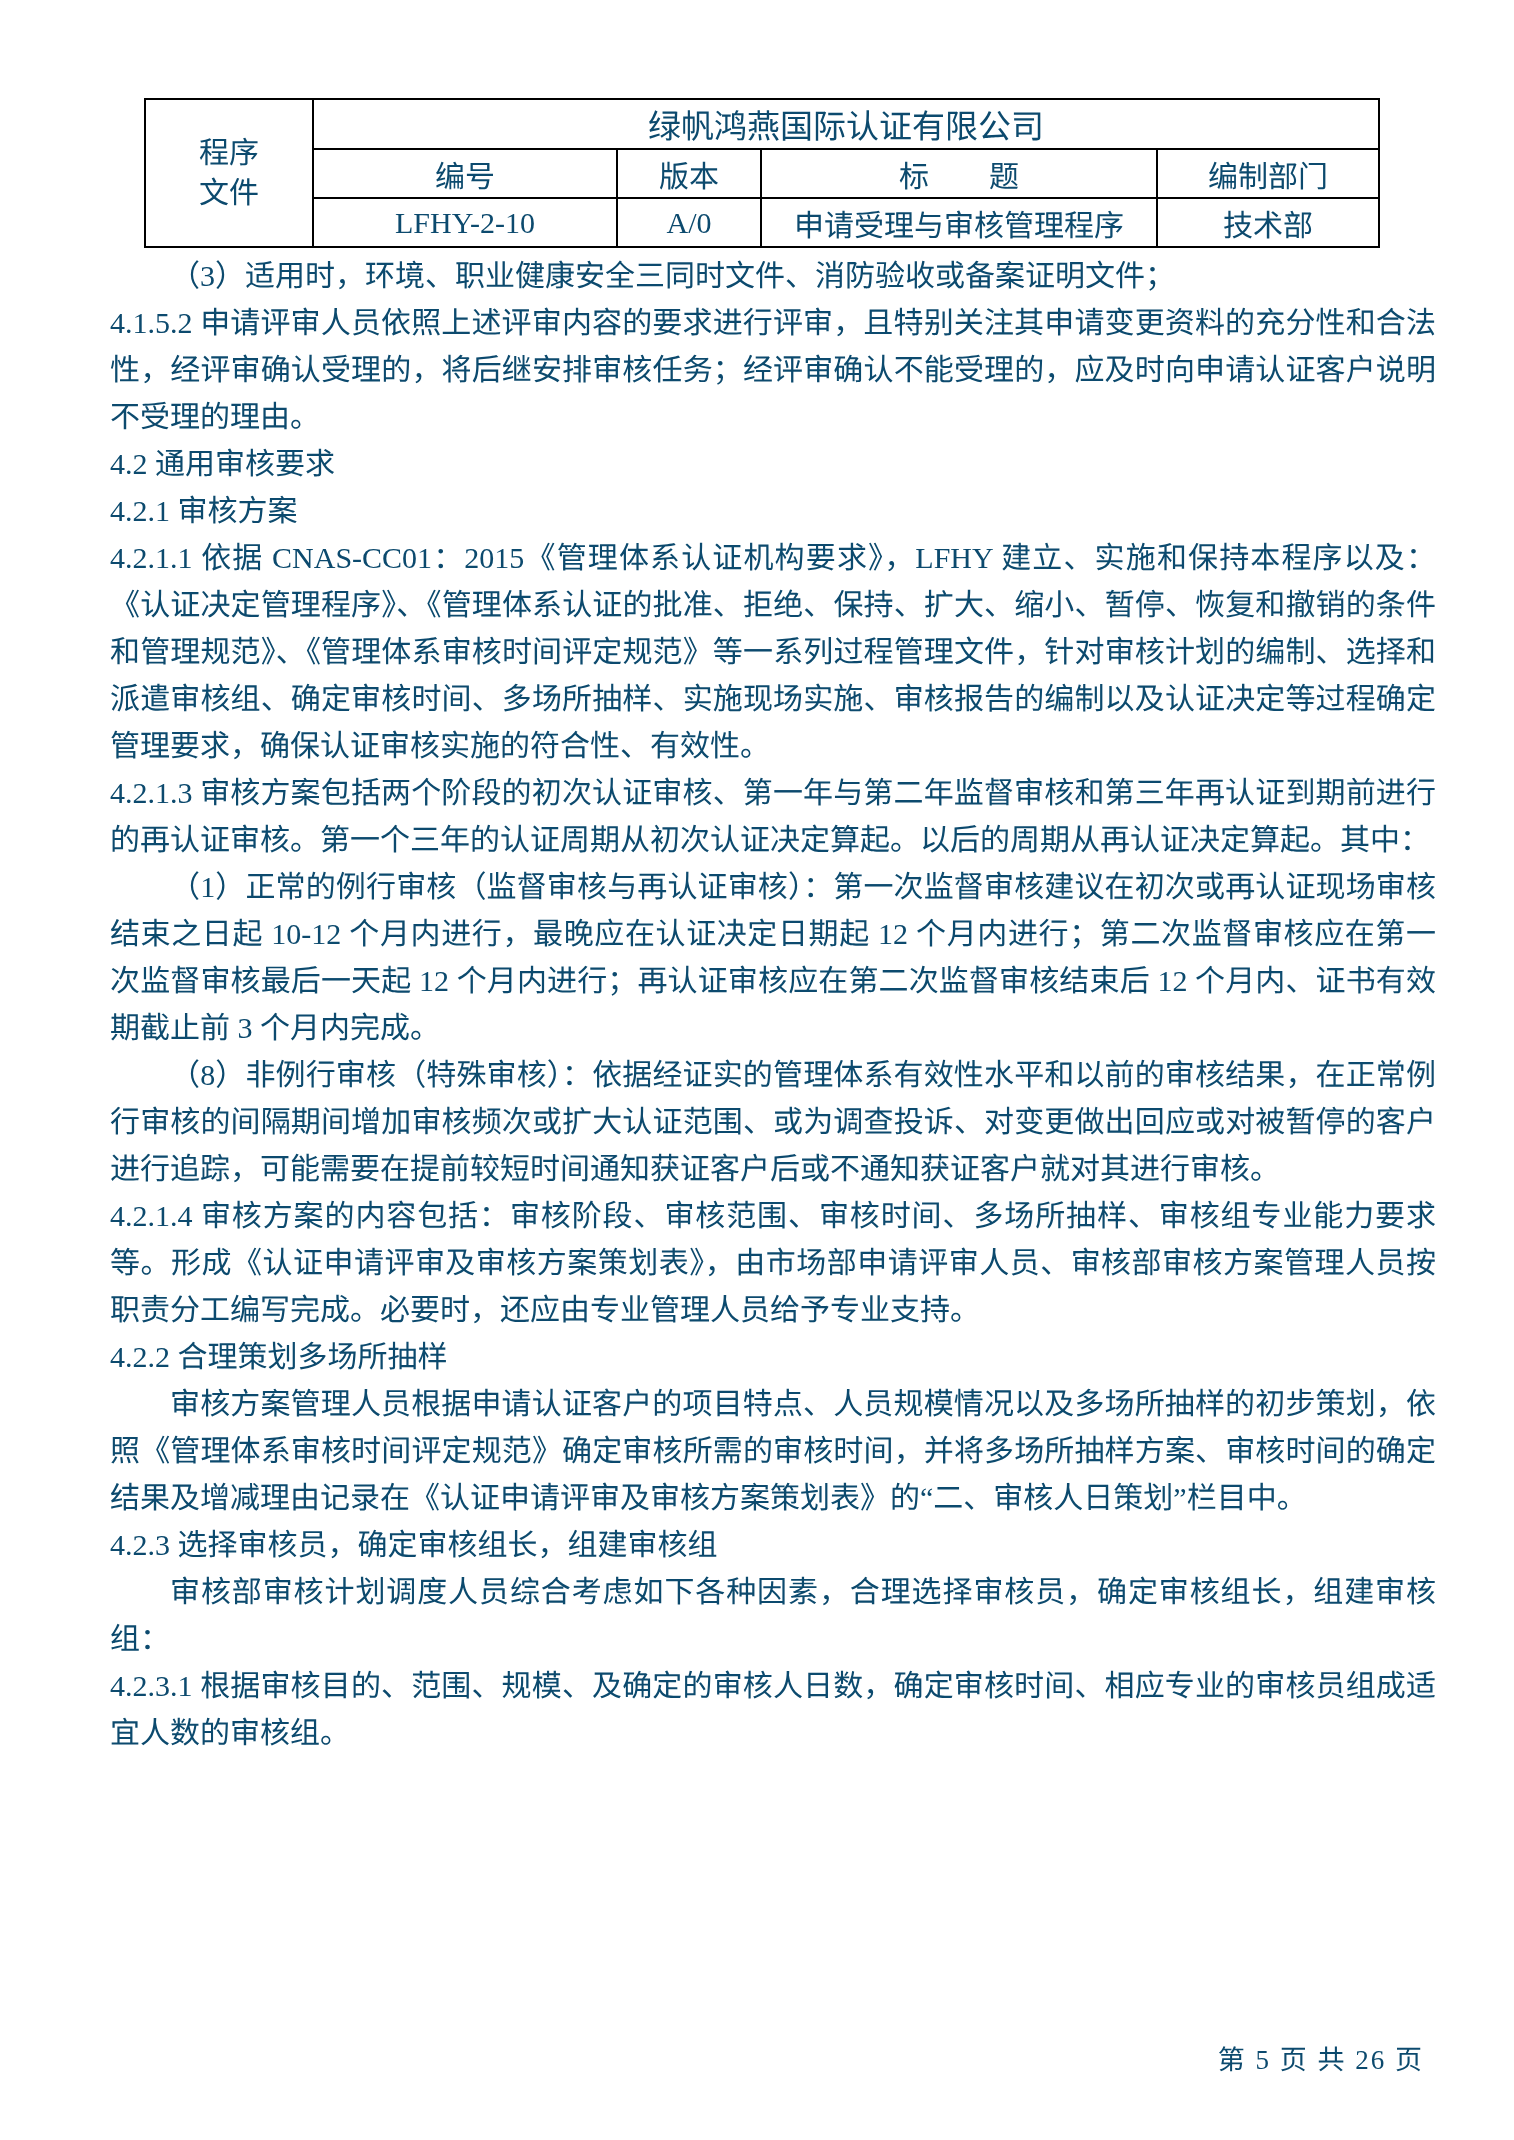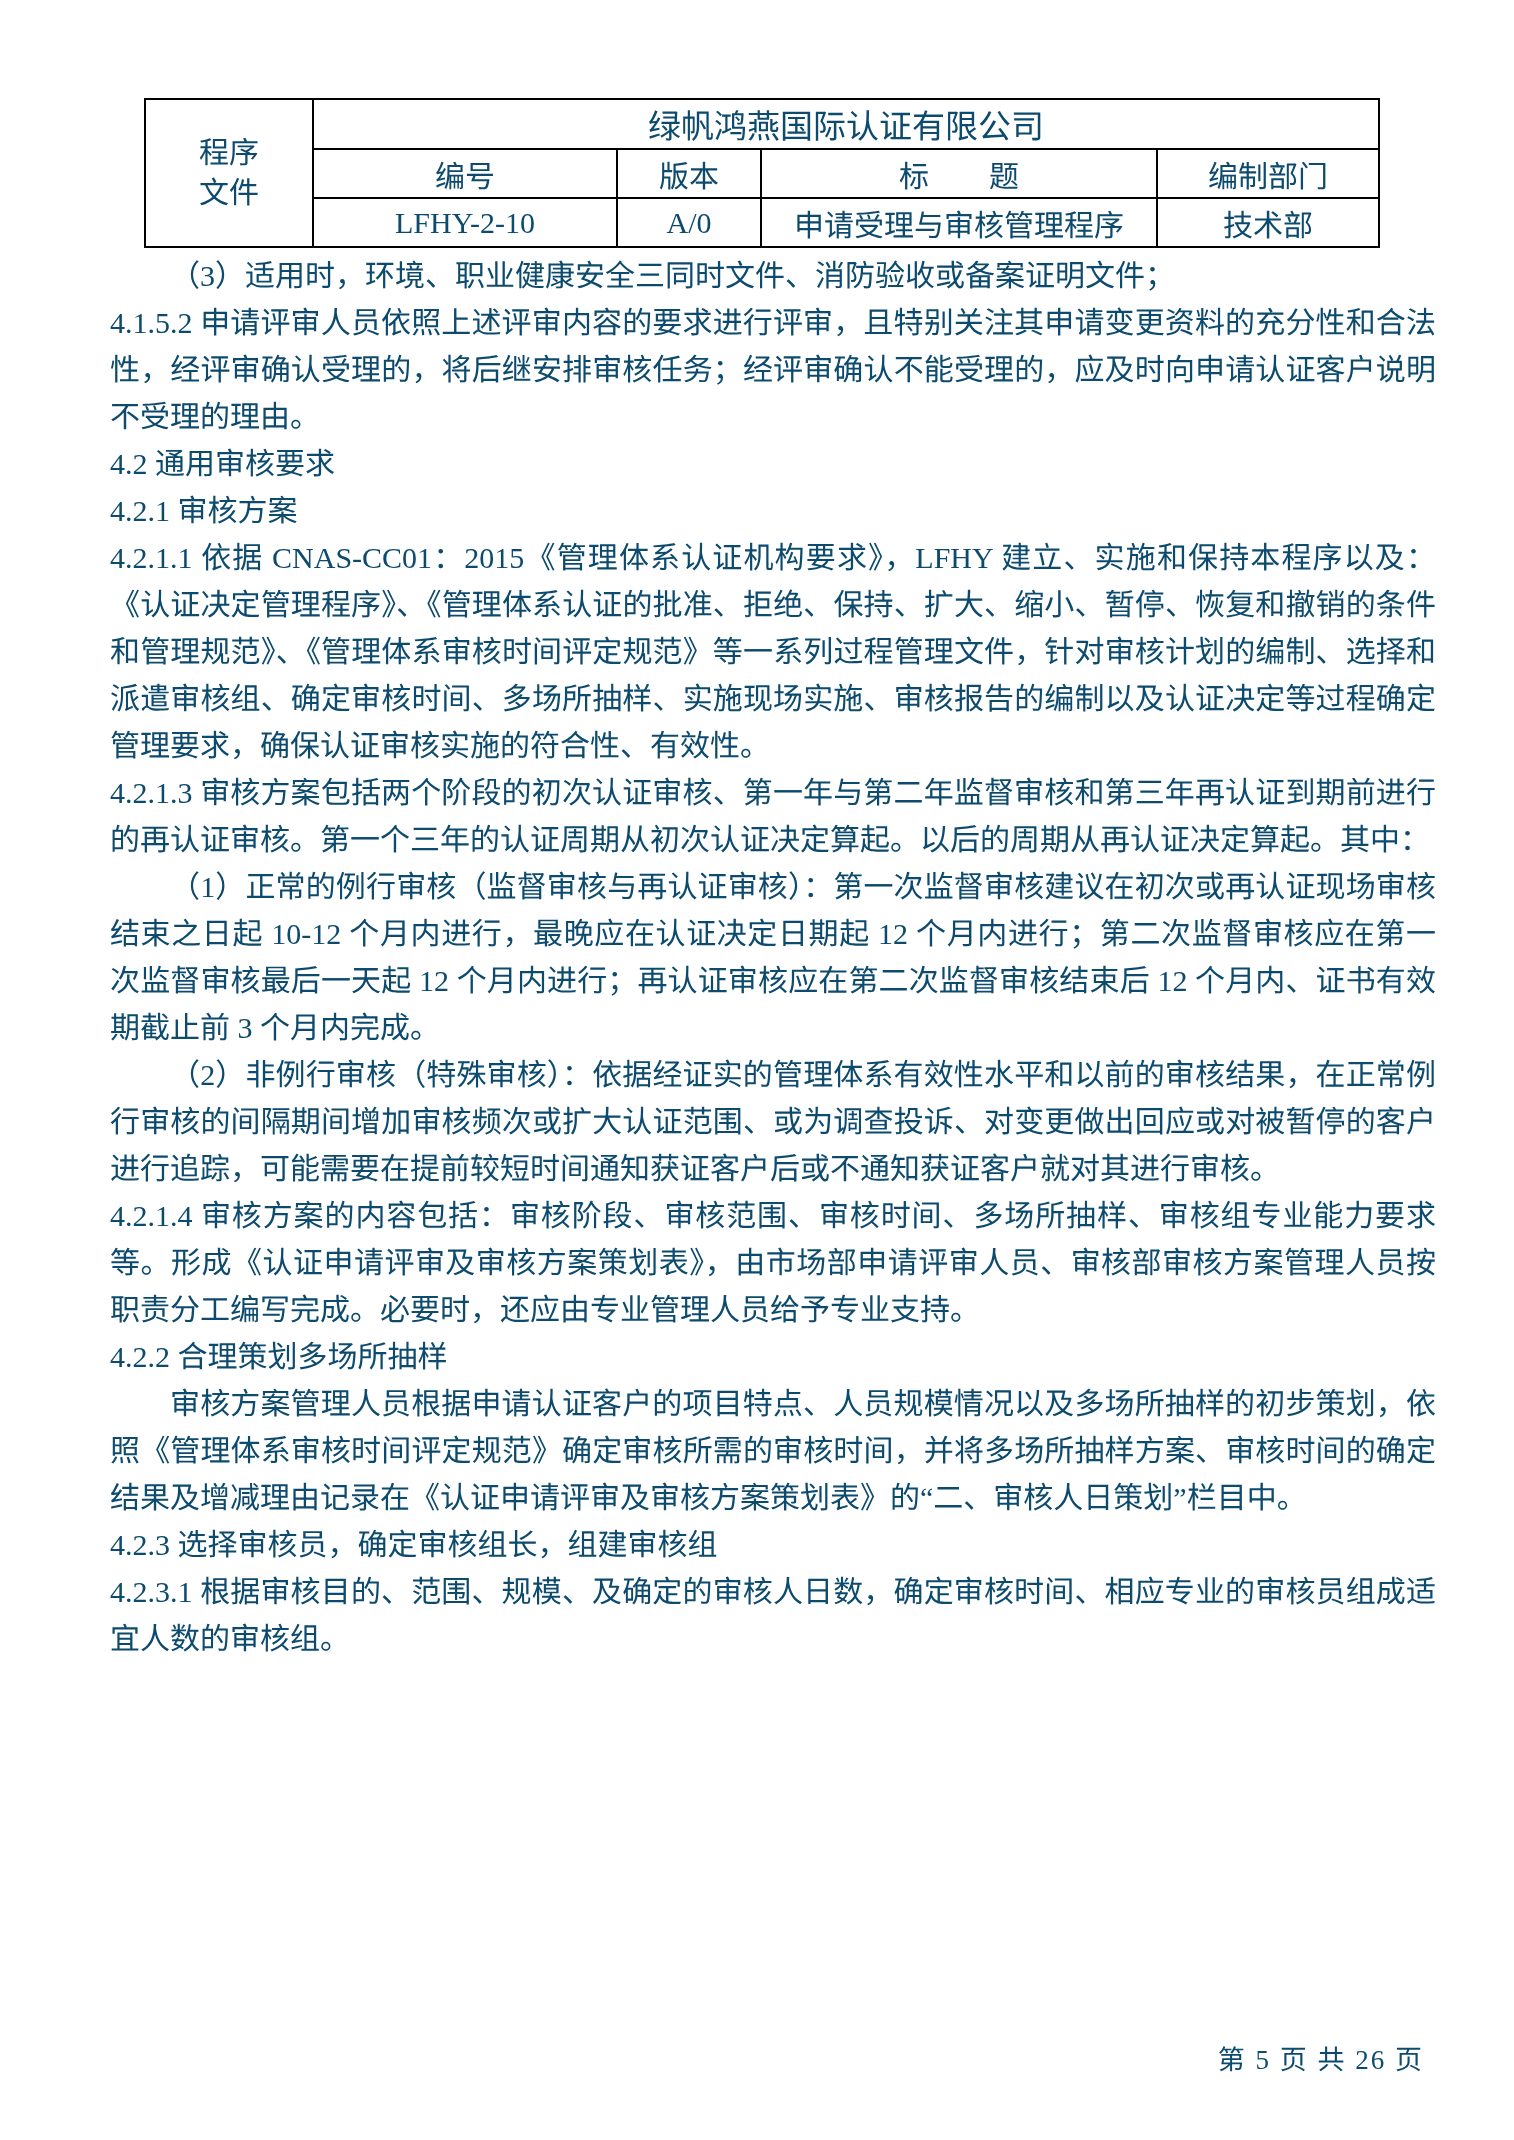--- a/index.html
+++ b/index.html
@@ -115,23 +115,24 @@
   </table>
 
   <div class="body-text">
     <p class="indent">（3）适用时，环境、职业健康安全三同时文件、消防验收或备案证明文件；</p>
     <p>4.1.5.2 申请评审人员依照上述评审内容的要求进行评审，且特别关注其申请变更资料的充分性和合法性，经评审确认受理的，将后继安排审核任务；经评审确认不能受理的，应及时向申请认证客户说明不受理的理由。</p>
     <p>4.2 通用审核要求</p>
     <p>4.2.1 审核方案</p>
     <p>4.2.1.1 依据 CNAS-CC01：2015《管理体系认证机构要求》，LFHY 建立、实施和保持本程序以及：《认证决定管理程序》、《管理体系认证的批准、拒绝、保持、扩大、缩小、暂停、恢复和撤销的条件和管理规范》、《管理体系审核时间评定规范》等一系列过程管理文件，针对审核计划的编制、选择和派遣审核组、确定审核时间、多场所抽样、实施现场实施、审核报告的编制以及认证决定等过程确定管理要求，确保认证审核实施的符合性、有效性。</p>
     <p>4.2.1.3 审核方案包括两个阶段的初次认证审核、第一年与第二年监督审核和第三年再认证到期前进行的再认证审核。第一个三年的认证周期从初次认证决定算起。以后的周期从再认证决定算起。其中：</p>
     <p class="indent">（1）正常的例行审核（监督审核与再认证审核）：第一次监督审核建议在初次或再认证现场审核结束之日起 10-12 个月内进行，最晚应在认证决定日期起 12 个月内进行；第二次监督审核应在第一次监督审核最后一天起 12 个月内进行；再认证审核应在第二次监督审核结束后 12 个月内、证书有效期截止前 3 个月内完成。</p>
-    <p class="indent">（2）非例行审核（特殊审核）：依据经证实的管理体系有效性水平和以前的审核结果，在正常例行审核的间隔期间增加审核频次或扩大认证范围、或为调查投诉、对变更做出回应或对被暂停的客户进行追踪，可能需要在提前较短时间通知获证客户后或不通知获证客户就对其进行审核。</p>
+    <p class="indent">（8）非例行审核（特殊审核）：依据经证实的管理体系有效性水平和以前的审核结果，在正常例行审核的间隔期间增加审核频次或扩大认证范围、或为调查投诉、对变更做出回应或对被暂停的客户进行追踪，可能需要在提前较短时间通知获证客户后或不通知获证客户就对其进行审核。</p>
     <p>4.2.1.4 审核方案的内容包括：审核阶段、审核范围、审核时间、多场所抽样、审核组专业能力要求等。形成《认证申请评审及审核方案策划表》，由市场部申请评审人员、审核部审核方案管理人员按职责分工编写完成。必要时，还应由专业管理人员给予专业支持。</p>
     <p>4.2.2 合理策划多场所抽样</p>
     <p class="indent">审核方案管理人员根据申请认证客户的项目特点、人员规模情况以及多场所抽样的初步策划，依照《管理体系审核时间评定规范》确定审核所需的审核时间，并将多场所抽样方案、审核时间的确定结果及增减理由记录在《认证申请评审及审核方案策划表》的“二、审核人日策划”栏目中。</p>
     <p>4.2.3 选择审核员，确定审核组长，组建审核组</p>
+    <p class="indent">审核部审核计划调度人员综合考虑如下各种因素，合理选择审核员，确定审核组长，组建审核组：</p>
     <p>4.2.3.1 根据审核目的、范围、规模、及确定的审核人日数，确定审核时间、相应专业的审核员组成适宜人数的审核组。</p>
   </div>
 
   <div class="page-footer">第 5 页 共 26 页</div>
 
 </div>
 
 </body></html>

